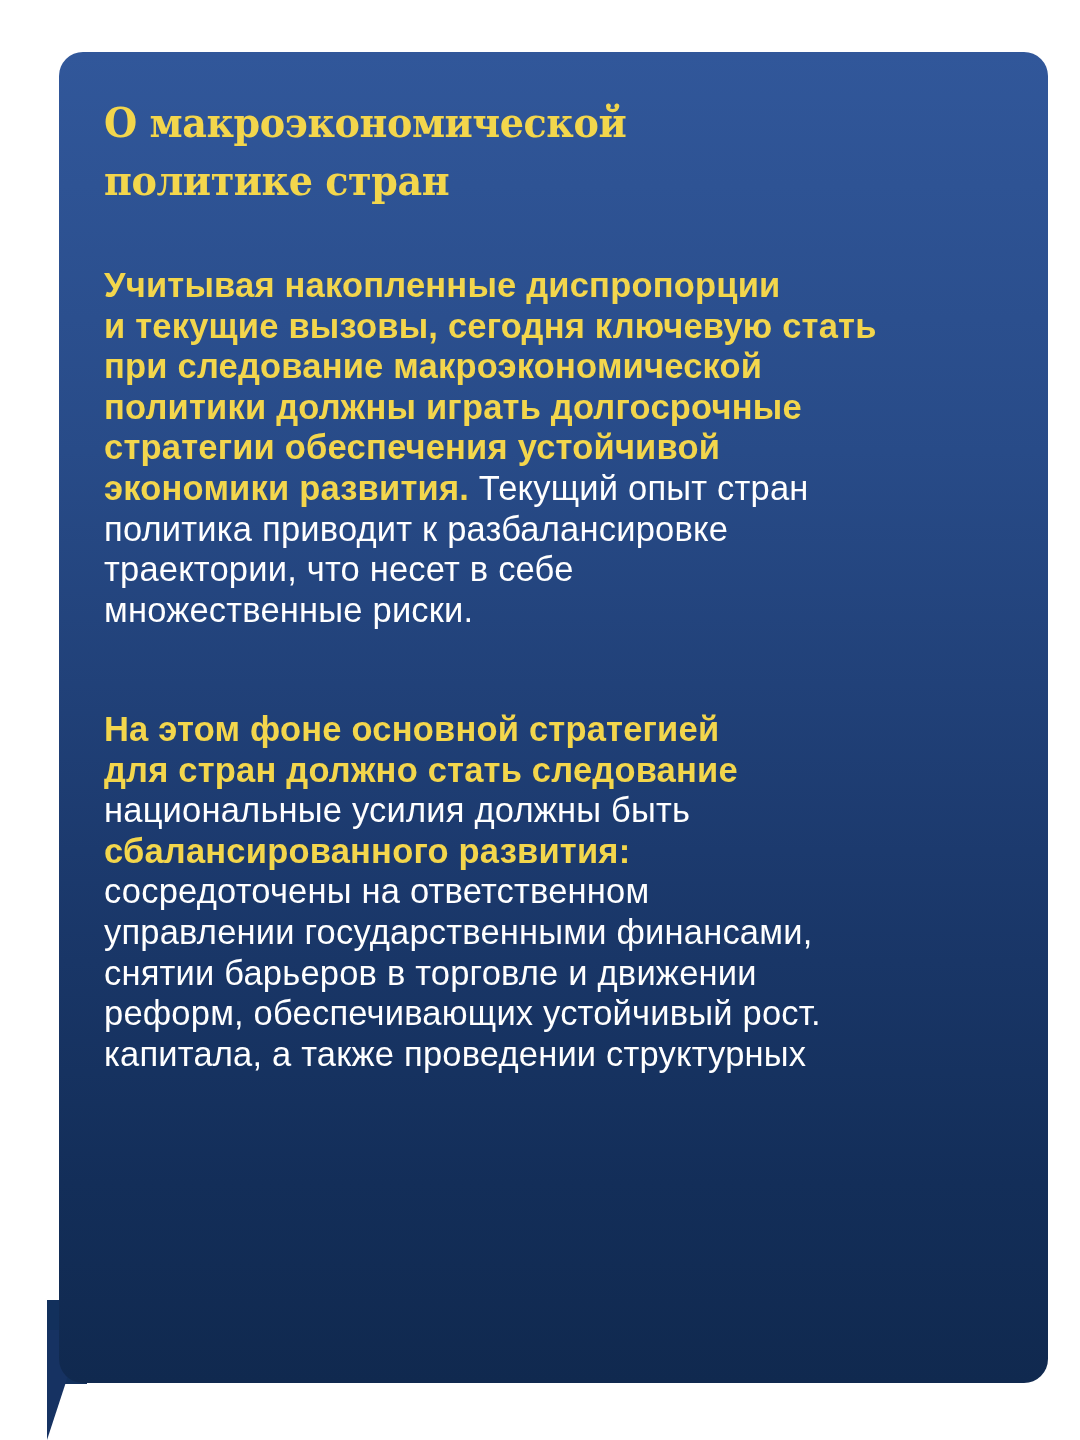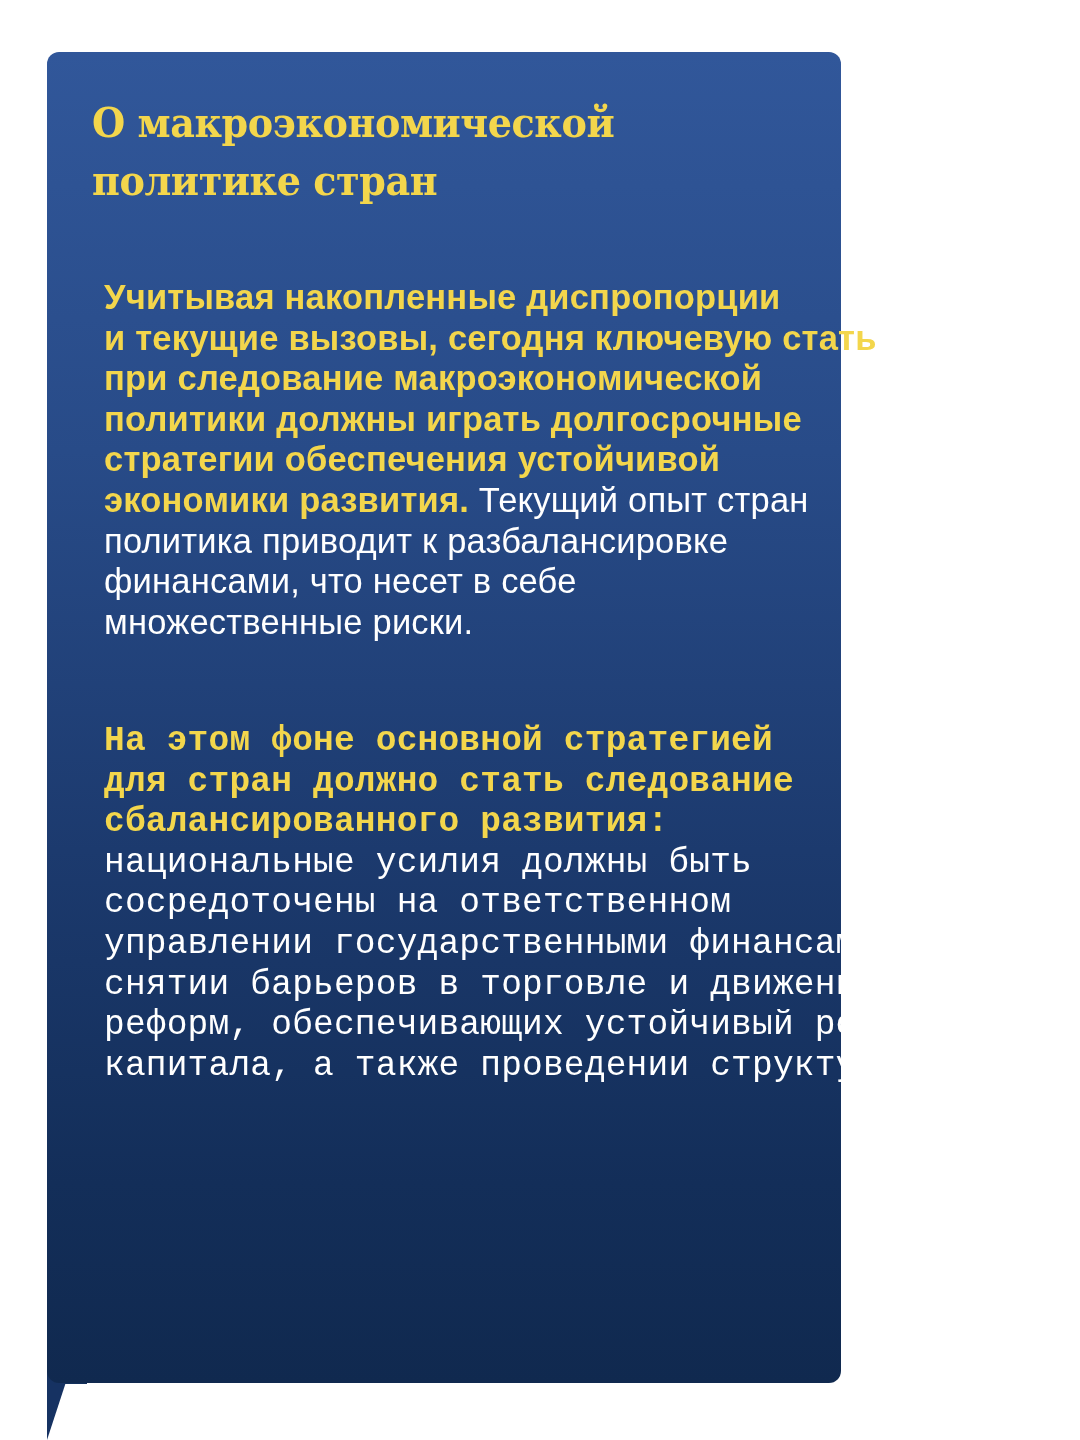--- a/index.html
+++ b/index.html
@@ -25,55 +25,55 @@
     .tail-fill {
       position: absolute;
       left: 47px;
       top: 1300px;
       width: 40px;
       height: 84px;
       background: #12305c;
     }
     .card {
       position: absolute;
-      left: 47px;
+      left: 59px;
       top: 52px;
-      width: 794px;
+      width: 989px;
       height: 1331px;
-      border-radius: 12px;
+      border-radius: 24px;
       background: linear-gradient(180deg, #31579a 0%, #284b88 30%, #1c3a6e 60%, #132e59 85%, #10294f 100%);
       box-sizing: border-box;
     }
     .title {
       position: absolute;
       left: 45px;
       top: 42px;
       margin: 0;
       font-family: "DejaVu Serif", "Liberation Serif", serif;
       font-weight: bold;
       font-size: 41px;
       line-height: 58px;
       color: #f3d64c;
       letter-spacing: -0.5px;
       transform: scaleX(0.93);
       transform-origin: left top;
     }
     .para {
       position: absolute;
       left: 45px;
-      margin: 12px;
+      margin: 0;
       width: 950px;
       font-family: "Liberation Sans", "DejaVu Sans", sans-serif;
       font-size: 34.5px;
       line-height: 40.6px;
       color: #ffffff;
       letter-spacing: 0.2px;
     }
     .para1 { top: 213px; }
-    .para2 { top: 657px; font-family: Liberation Mono, monospace; }
+    .para2 { top: 657px; }
     .hl {
       color: #f3d64c;
       font-weight: bold;
     }
     .line {
       display: block;
       white-space: nowrap;
     }
   </style>
 </head>
@@ -89,28 +89,28 @@
   </h1>
 
   <p class="para para1">
     <span class="line hl">Учитывая накопленные диспропорции</span>
     <span class="line hl">и текущие вызовы, сегодня ключевую стать</span>
     <span class="line hl">при следование макроэкономической</span>
     <span class="line hl">политики должны играть долгосрочные</span>
     <span class="line hl">стратегии обеспечения устойчивой</span>
     <span class="line"><span class="hl">экономики развития.</span><span style="white-space: pre;"> Текущий опыт стран</span></span>
     <span class="line">политика приводит к разбалансировке</span>
-    <span class="line">финансами, что несет в себе</span>
+    <span class="line">траектории, что несет в себе</span>
     <span class="line">множественные риски.</span>
   </p>
 
   <p class="para para2">
     <span class="line hl">На этом фоне основной стратегией</span>
     <span class="line hl">для стран должно стать следование</span>
+    <span class="line">национальные усилия должны быть</span>
     <span class="line hl">сбалансированного развития:</span>
-    <span class="line">национальные усилия должны быть</span>
     <span class="line">сосредоточены на ответственном</span>
     <span class="line">управлении государственными финансами,</span>
     <span class="line">снятии барьеров в торговле и движении</span>
     <span class="line">реформ, обеспечивающих устойчивый рост.</span>
     <span class="line">капитала, а также проведении структурных</span>
   </p>
 </div>
 
 </body></html>

